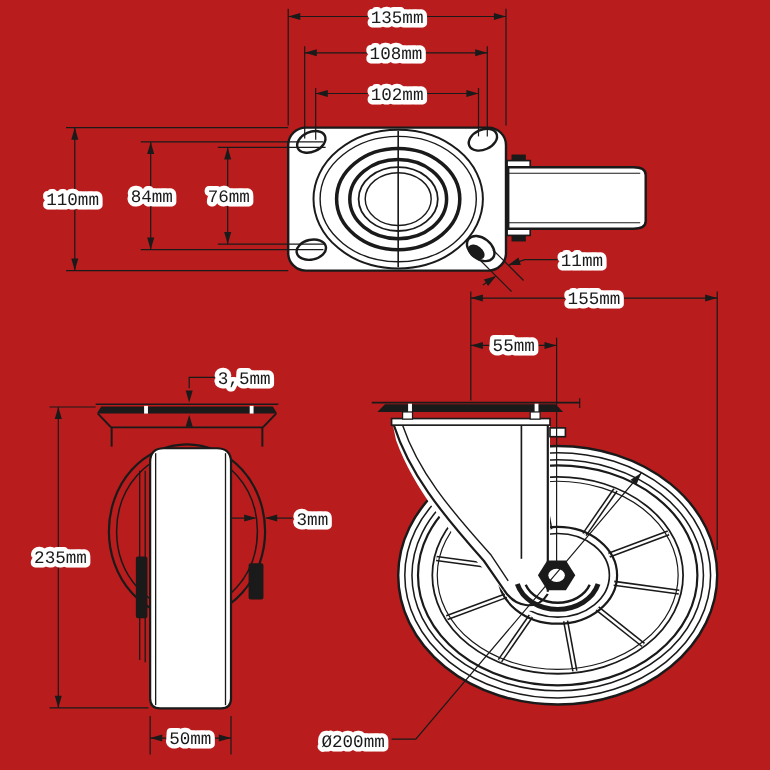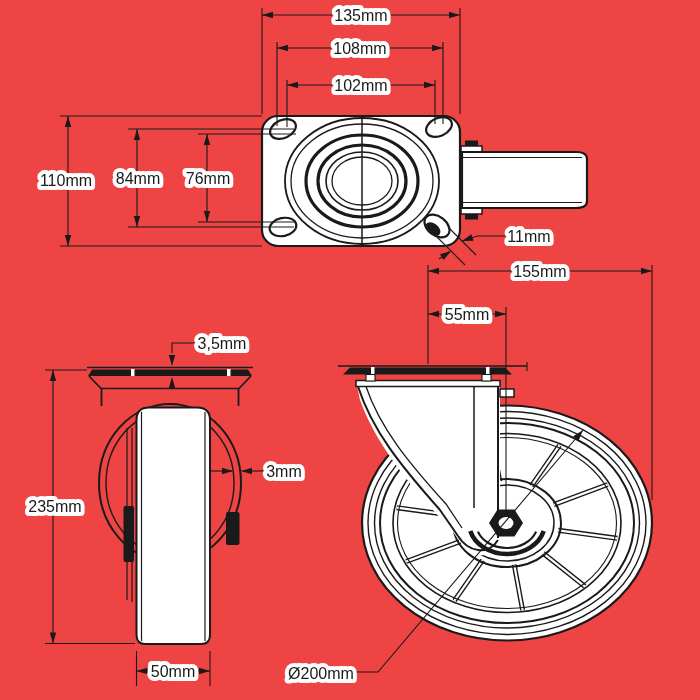--- a/index.html
+++ b/index.html
@@ -1,16 +1,16 @@
 <!DOCTYPE html>
 <html><head>
 <meta charset="utf-8">
 <style>
   html,body{margin:0;padding:0;background:#ffffff;}
-  .stage{width:700px;height:700px;background:#ef4444;position:relative;font-family:Liberation Sans, sans-serif;}
+  .stage{width:700px;height:700px;background:#b91c1c;position:relative;font-family:Liberation Mono, monospace;}
   svg{display:block;}
   .ln{stroke:#1a1a1a;fill:none;}
   .thin{stroke-width:1.1;}
   .med{stroke-width:1.5;}
   .thick{stroke-width:2.2;}
   .fillw{fill:#ffffff;}
   .fillb{fill:#1a1a1a;stroke:none;}
   .dim{font-size:16px;font-weight:500;fill:#1a1a1a;stroke:#ffffff;stroke-width:8px;
        stroke-linejoin:round;paint-order:stroke;text-anchor:middle;}
 </style>

